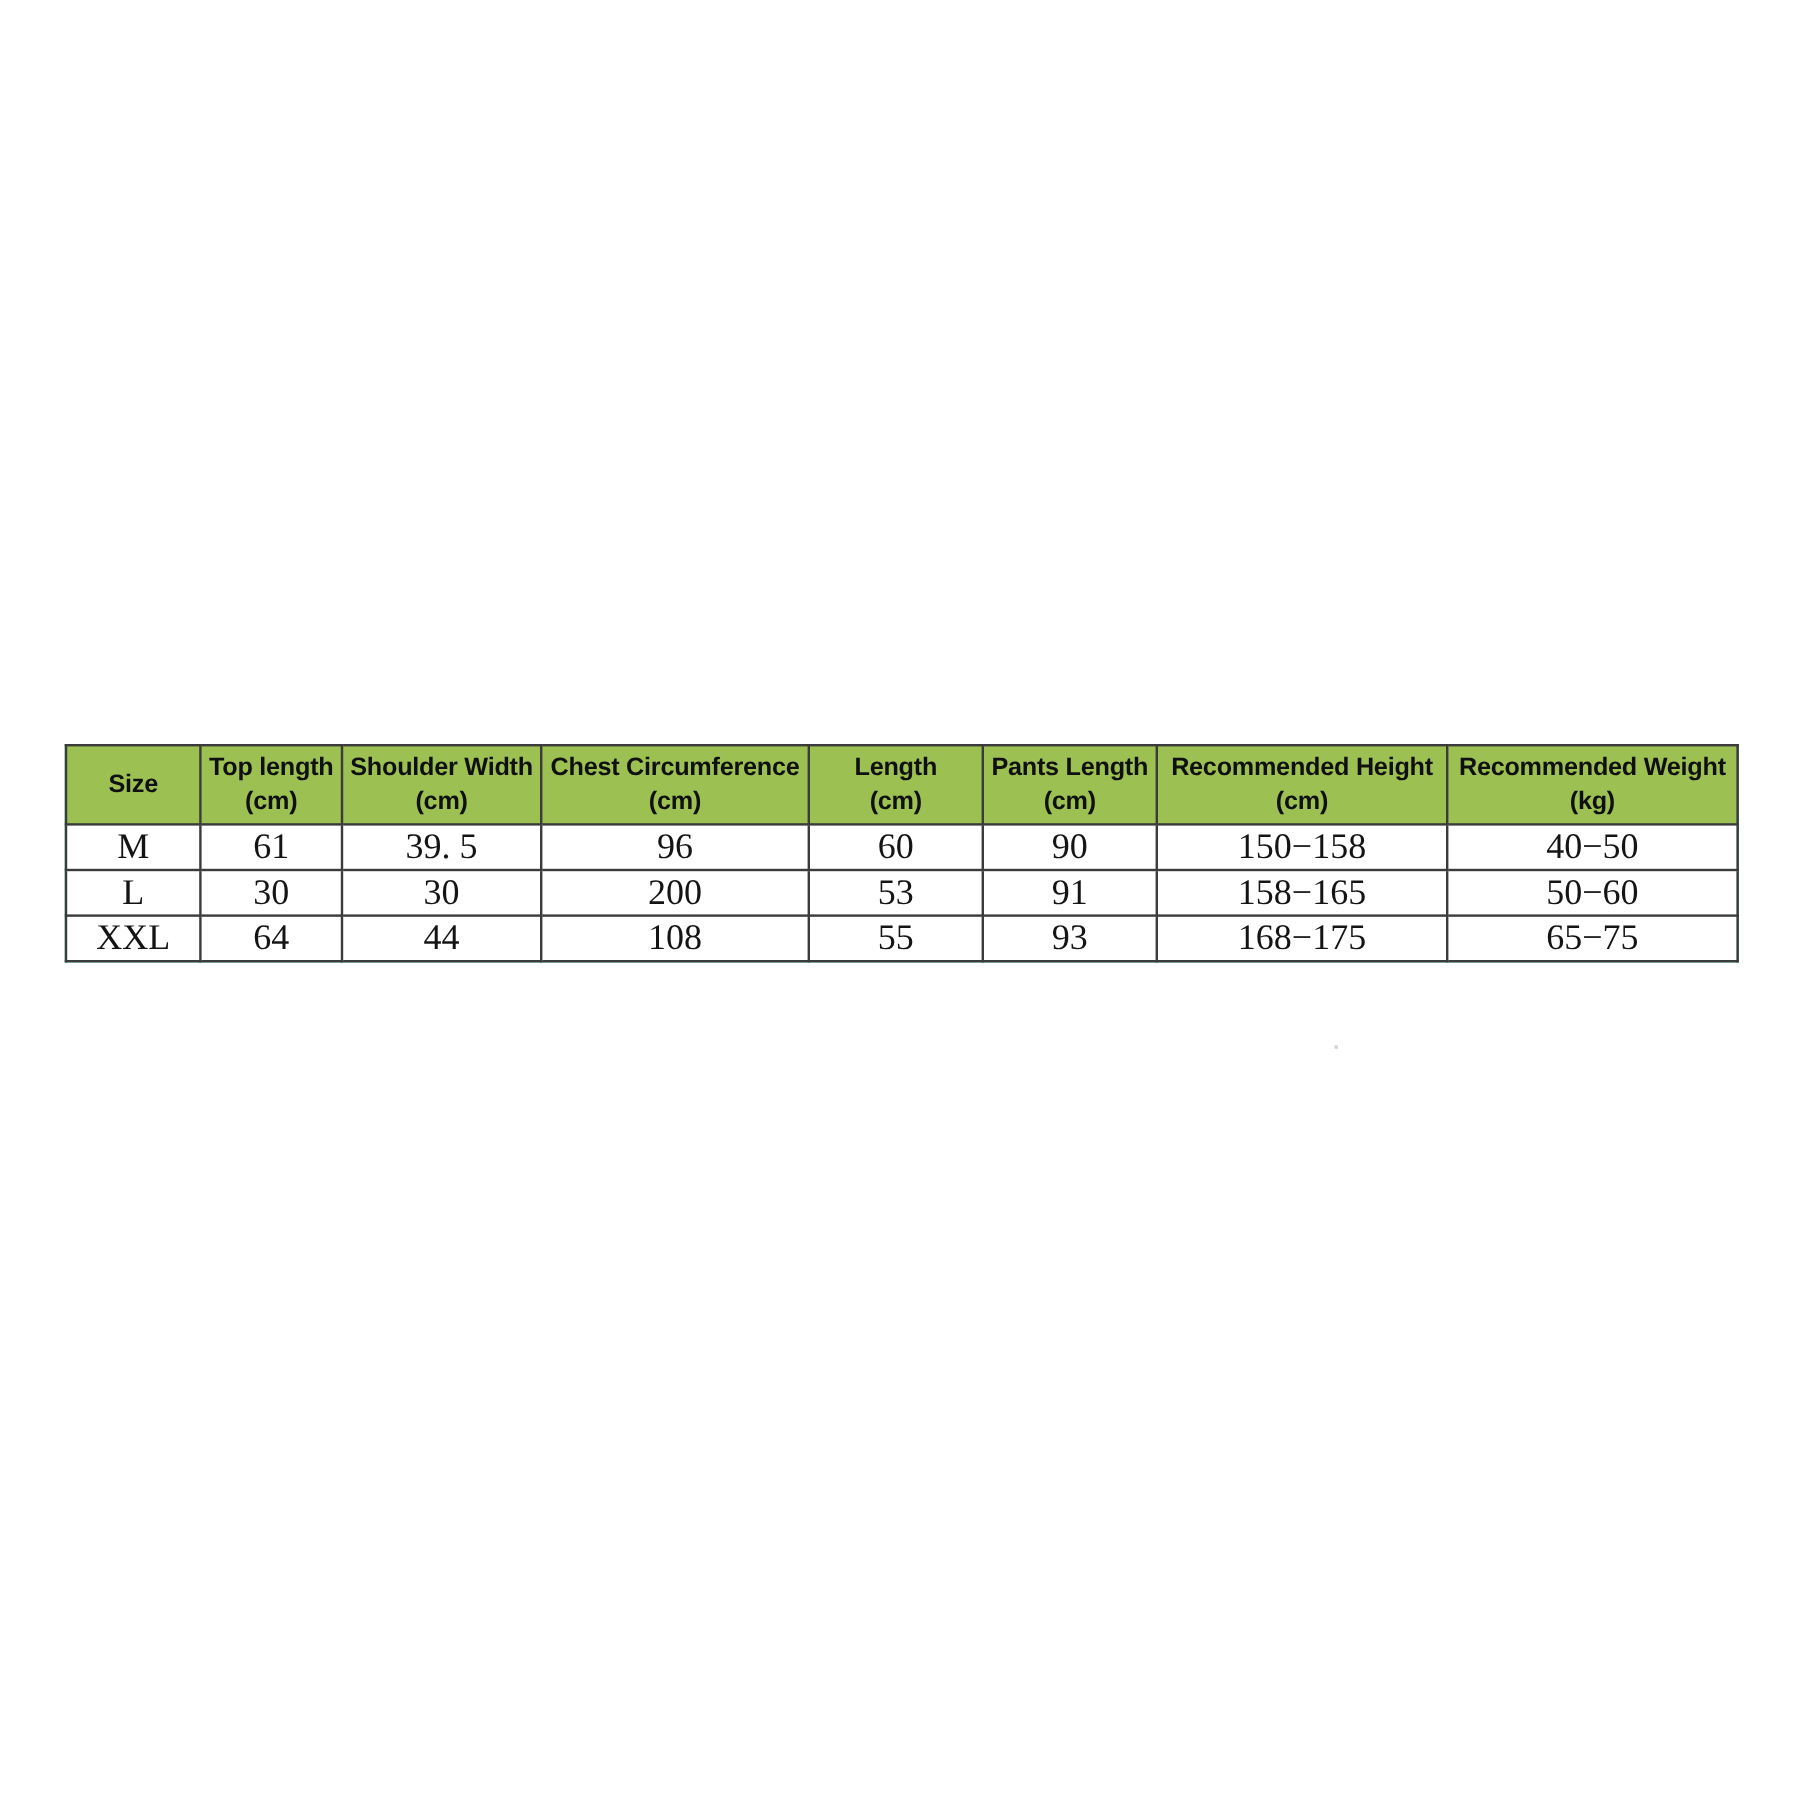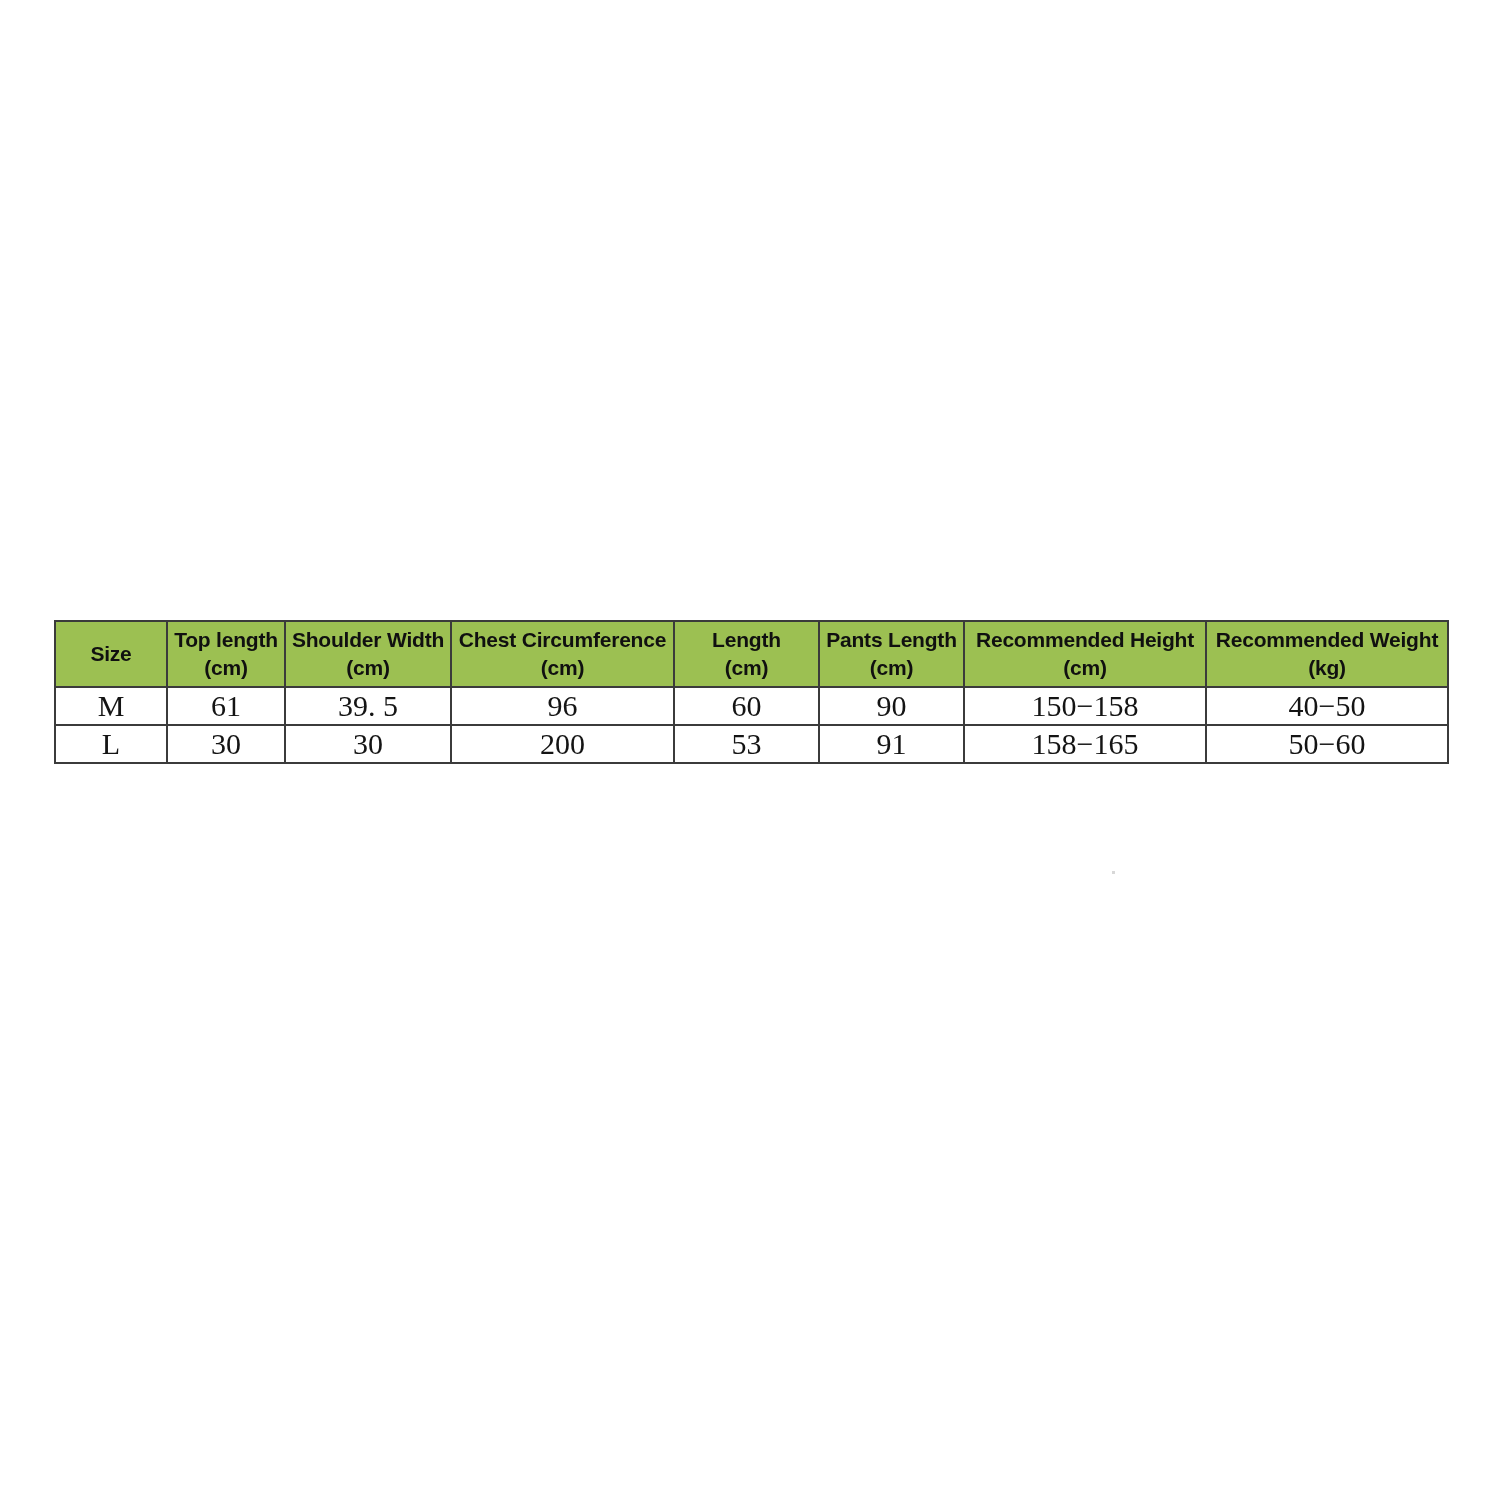--- a/index.html
+++ b/index.html
@@ -148,16 +148,26 @@
     <tr>
       <td>L</td>
       <td>30</td>
       <td>30</td>
       <td>200</td>
       <td>53</td>
       <td>91</td>
       <td>158−165</td>
       <td>50−60</td>
     </tr>
+    <tr>
+      <td>XXL</td>
+      <td>64</td>
+      <td>44</td>
+      <td>108</td>
+      <td>55</td>
+      <td>93</td>
+      <td>168−175</td>
+      <td>65−75</td>
+    </tr>
   </tbody>
 </table>
 
 <div id="artifact-speck"></div>
 
 </body></html>

